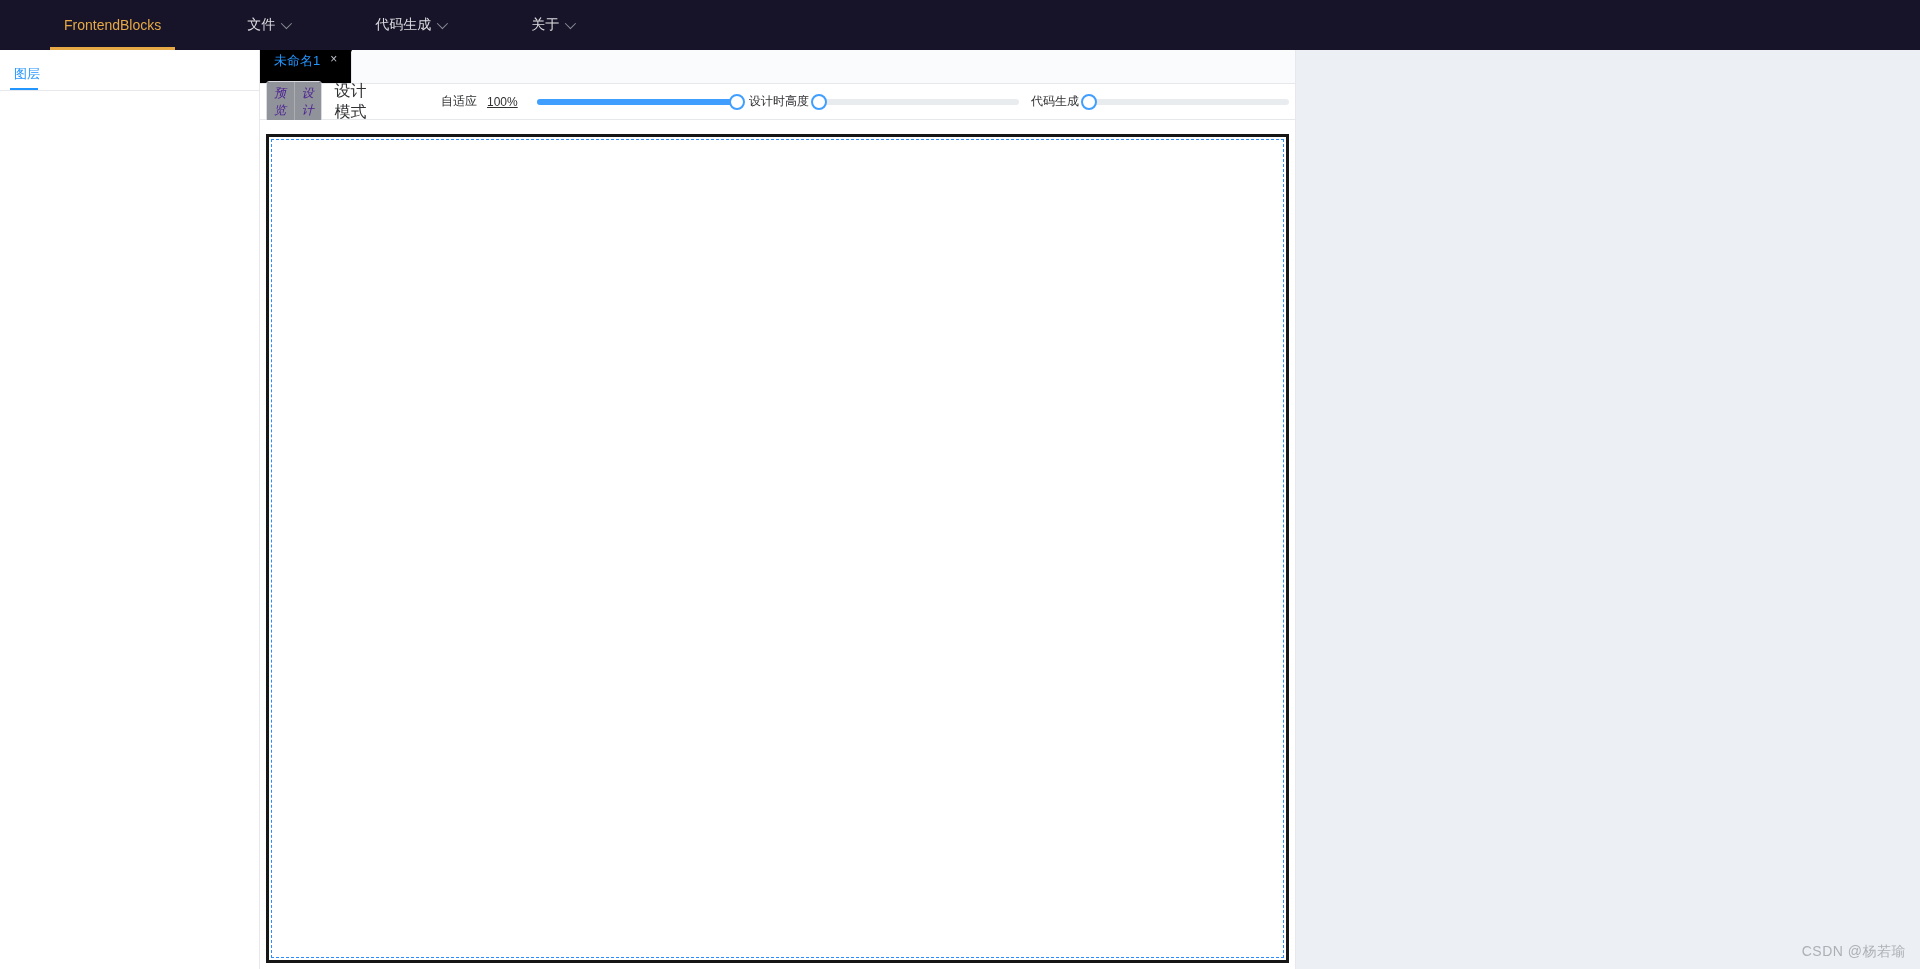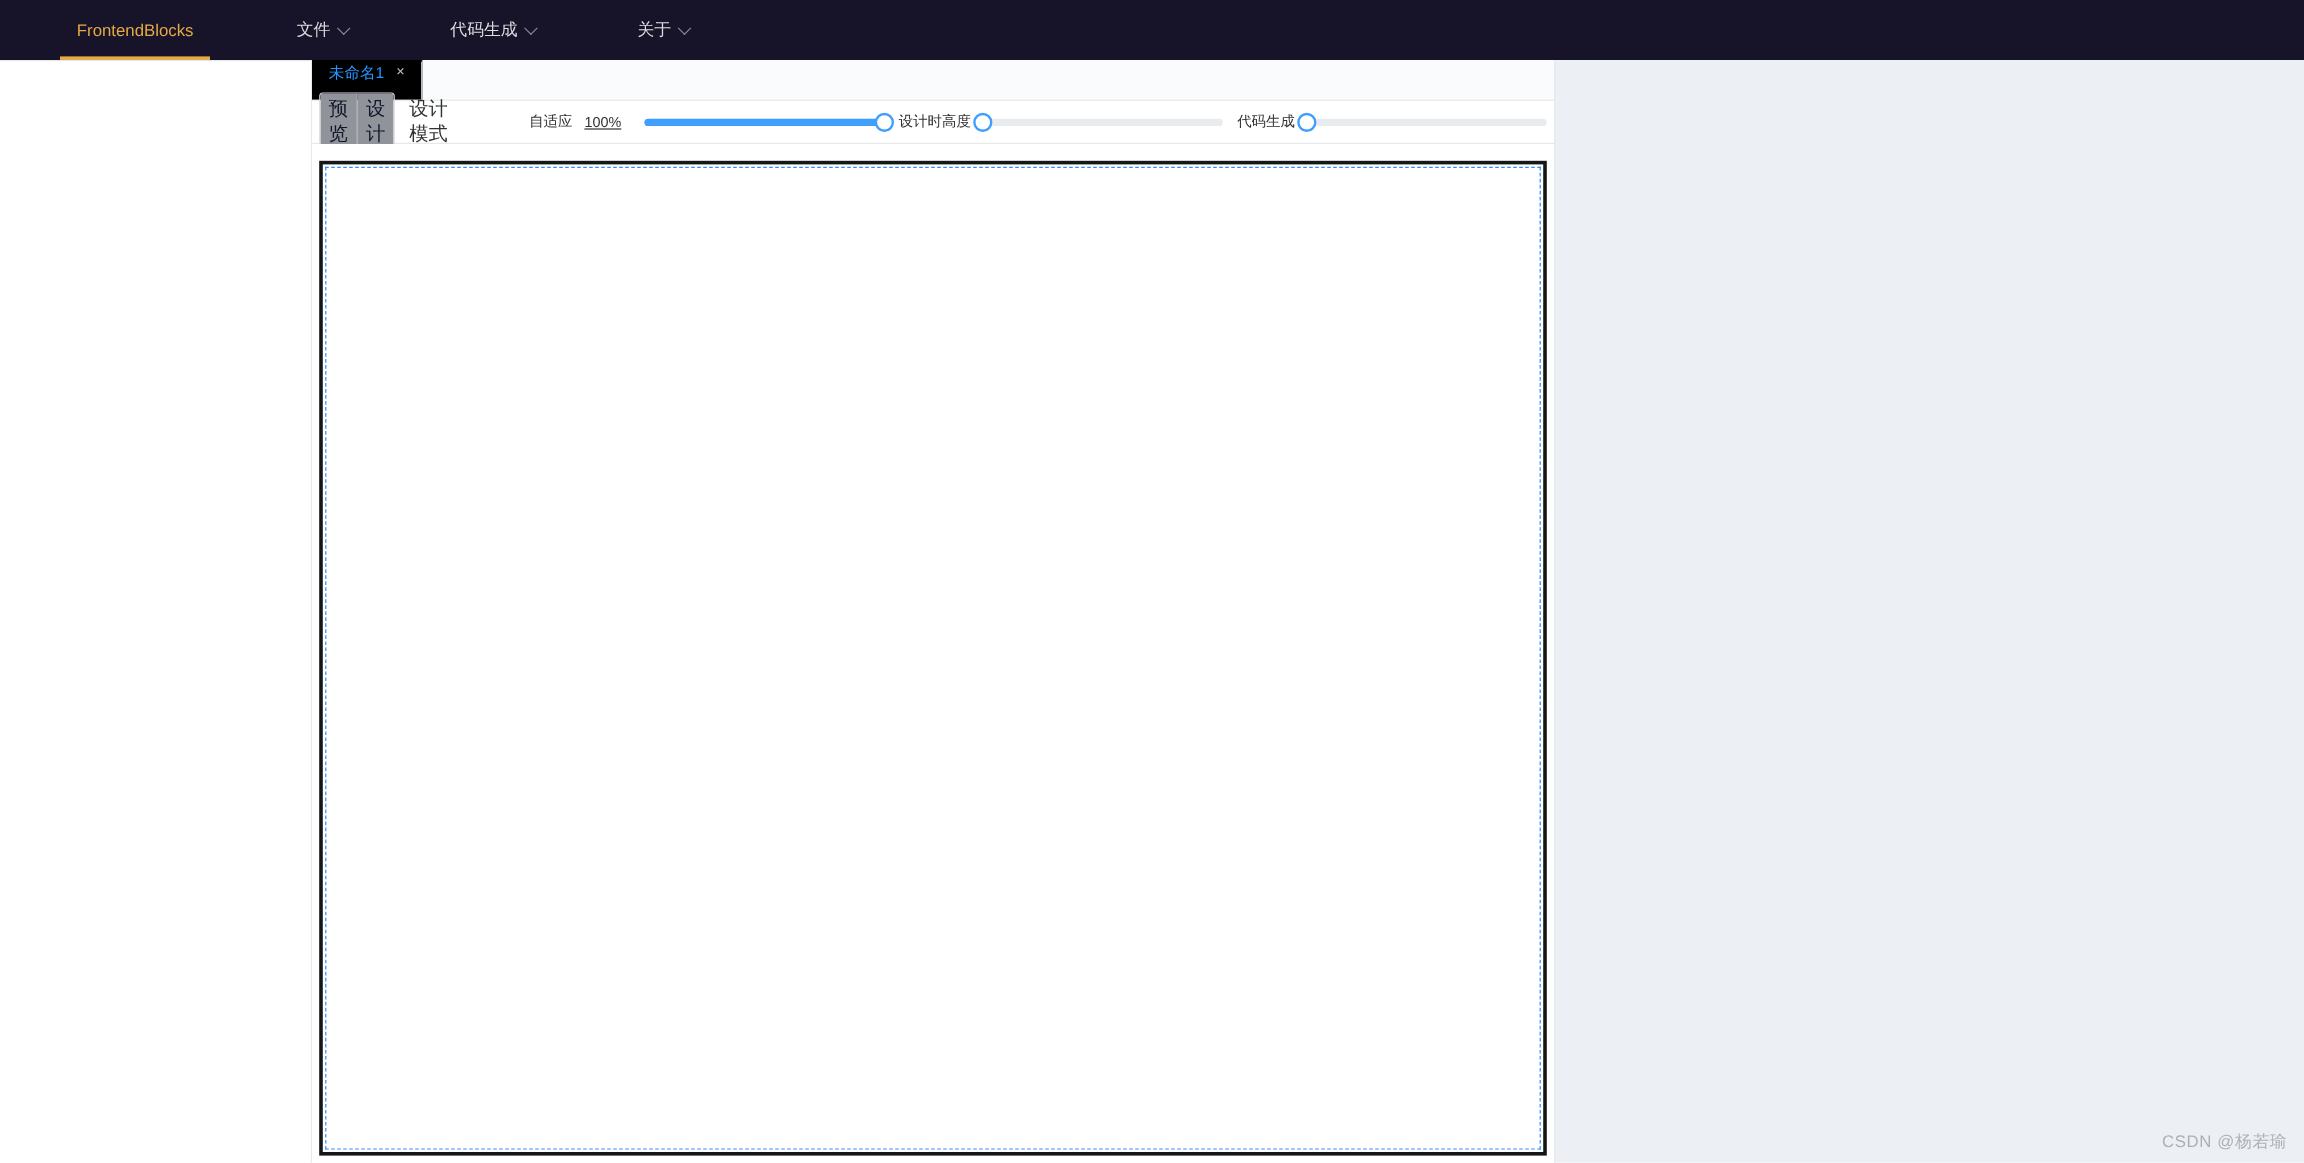--- a/index.html
+++ b/index.html
@@ -26,21 +26,21 @@
     .layers-row .add { color: #2395ff; font-size: 12px; cursor: pointer; }
 
     
     .center-col { width: 1035px; display: flex; flex-direction: column; background: #fff; }
     .doc-tabs { height: 34px; border-bottom: 1px solid #e6e8eb; display: flex; align-items: stretch; background:#fafbfc; }
     .doc-tab { display: flex; align-items: flex-start; gap: 10px; padding: 0 14px; font-size: 13px; color: #2395ff; background:#000000; border-right: 1px solid #e6e8eb; border-top: 2px solid transparent; }
     .doc-tab .close { color: #c0c4cc; font-size: 12px; cursor: pointer; }
 
     .toolbar { height: 36px; display: flex; align-items: center; gap: 6px; padding: 0 6px; border-bottom: 1px solid #e6e8eb; }
     .seg-group { display: inline-flex; border: 1px solid #d7dae0; border-radius: 3px; overflow: hidden; }
-    .seg-btn { padding: 3px 7px; font-size: 16px; background: #909399; color: #0f172a; border-right: 1px solid rgba(255,255,255,.25); cursor: pointer; }
+    .seg-btn { padding: 3px 7px; font-size: 12px; background: #909399; color: #4c1d95; border-right: 1px solid rgba(255,255,255,.25); cursor: pointer; font-style: italic; }
     .seg-btn:last-child { border-right: none; }
     .toolbar-label { font-size: 16px; color: #303133; margin-left: 6px; }
     .tool-gap { width: 70px; }
 
     .slider-block { display: flex; align-items: center; gap: 10px; font-size: 12px; color: #303133; }
     .slider-caption { white-space: nowrap; font-family: Liberation Mono, monospace; }
     .slider-value { white-space: nowrap; min-width: 40px; text-decoration: underline; }
     .slider-track { position: relative; height: 6px; border-radius: 3px; background: #e9ecef; }
     .slider-track.s1 { width: 200px; }
     .slider-track.s2 { width: 200px; }
@@ -74,20 +74,26 @@
   </div>
   <div class="menubar-item">
     <span>关于</span>
     <span class="chevron"></span>
   </div>
 </div>
 
 <div class="body-row">
 
   <div class="layers-panel">
+    <div class="layers-tabs">
+      <div class="layers-tab">
+        <span>图层</span>
+      </div>
+      <div class="layers-tab-underline"></div>
+    </div>
     <div class="layers-divider"></div>
   </div>
 
   <div class="center-col">
 
     <div class="doc-tabs">
       <div class="doc-tab">
         <span>未命名1</span>
         <span class="close">×</span>
       </div>

